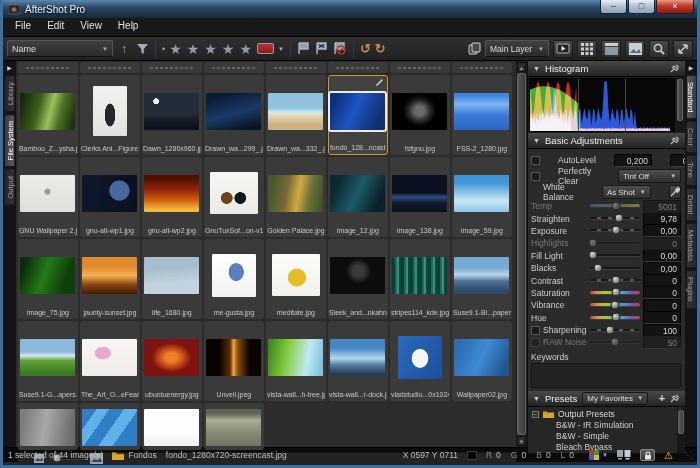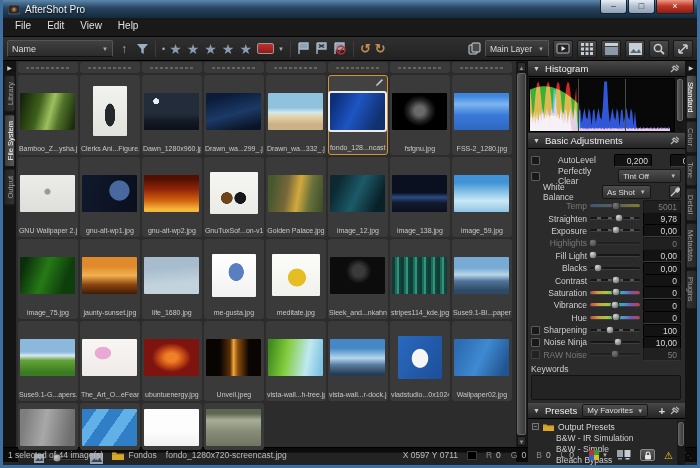--- a/index.html
+++ b/index.html
@@ -74,21 +74,21 @@
   .crow{display:flex;align-items:center;height:16px;gap:18px}
   .cb{width:9px;height:9px;background:#191919;border:1px solid #5a5a5a;border-radius:1px;flex:none}
   .clab{color:#cfcfcf;font-size:8.5px}
   .vbox{width:38px;height:13px;background:#131313;border:1px solid #000;border-bottom-color:#3c3c3c;border-radius:2px;color:#dadada;font-size:8.5px;text-align:right;padding:0 3px;line-height:12px;flex:none}
   .dd{height:14px;background:linear-gradient(#4e4e4e,#303030);border:1px solid #161616;border-radius:2px;color:#ddd;font-size:8px;display:flex;align-items:center;padding:0 4px;gap:3px}
   .dd .arr{margin-left:auto;font-size:6px;color:#bbb}
   .mla{margin-left:auto}
   .eyedrop{width:16px;height:14px;background:linear-gradient(#4e4e4e,#303030);border:1px solid #161616;border-radius:2px;display:flex;align-items:center;justify-content:center}
   .srow{display:flex;align-items:center;height:12.4px;gap:3px}
   .srow.dis{opacity:.45}
-  .slab{width:56px;text-align:right;color:#cfcfcf;font-size:8.5px;flex:none;white-space:nowrap}
+  .slab{width:56px;color:#cfcfcf;font-size:8.5px;flex:none;white-space:nowrap}
   .slab.w{width:44px}
   .track{position:relative;flex:1;height:3px;background:#161616;border-bottom:1px solid #3e3e3e;border-radius:2px}
   .track.ticks{background:repeating-linear-gradient(90deg,#161616 0 7px,#5a5a5a 7px 11px)}
   .track.temp{height:4px;background:linear-gradient(90deg,#4a90d8,#8c9aa6 45%,#c6c352 78%,#e8df38)}
   .track.rainbow{height:4px;background:linear-gradient(90deg,#c84040,#c8a040,#a8c840,#40b870,#40a0cc,#8050b8,#c84040)}
   .knob{position:absolute;top:50%;width:9px;height:9px;border-radius:50%;background:radial-gradient(circle at 35% 30%,#d8d8d8,#787878 70%,#4a4a4a);border:1px solid #2a2a2a;transform:translate(-50%,-50%)}
   .kwlab{color:#cfcfcf;font-size:8.5px;margin:3px 0 1px}
   .kwbox{height:25px;background:#232323;border:1px solid #131313;border-radius:2px;margin-bottom:3px}
   .preshead .st{font-size:9.5px}
   .presbody{height:46px;display:flex;background:#262626;padding:2px 0 0 4px}
@@ -654,28 +654,20 @@
               <span class="vbox">0</span>
             </div>
             <div class="srow">
               <span class="cb"></span>
               <span class="slab w">Sharpening</span>
               <span class="track ticks">
                 <span class="knob" style="left: 40%;"></span>
               </span>
               <span class="vbox">100</span>
             </div>
-            <div class="srow">
-              <span class="cb"></span>
-              <span class="slab w">Noise Ninja</span>
-              <span class="track ">
-                <span class="knob" style="left: 55%;"></span>
-              </span>
-              <span class="vbox">10,00</span>
-            </div>
             <div class="srow dis">
               <span class="cb"></span>
               <span class="slab w">RAW Noise</span>
               <span class="track ">
                 <span class="knob" style="left: 50%;"></span>
               </span>
               <span class="vbox">50</span>
             </div>
           </div>
         <div class="kwlab">Keywords</div>

